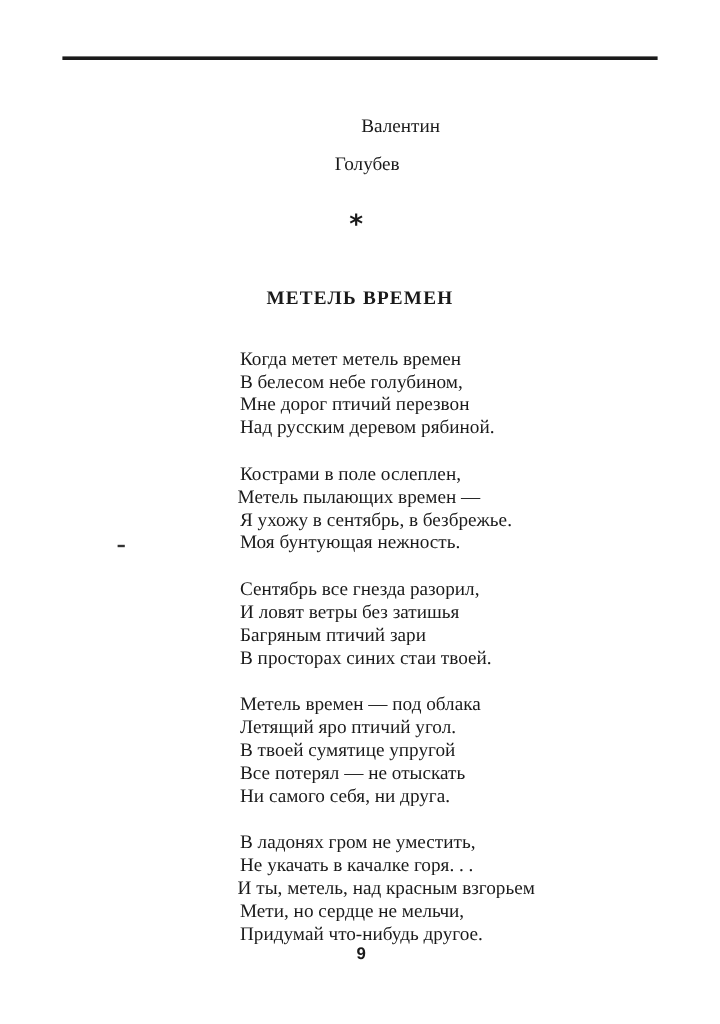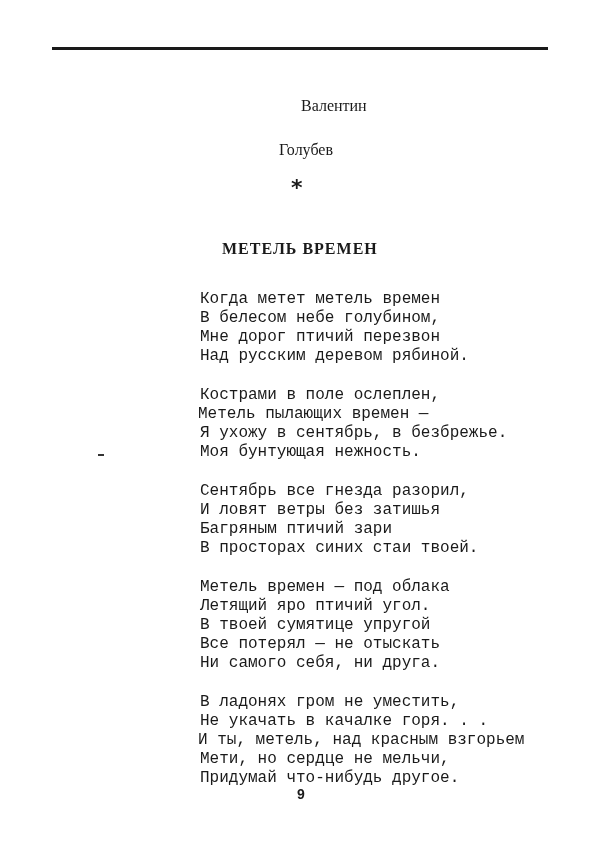--- a/index.html
+++ b/index.html
@@ -3,24 +3,24 @@
 <meta charset="utf-8">
 <style>
   html, body { margin: 0; padding: 0; }
   body {
     width: 600px; height: 853px; background: #ffffff; position: relative; overflow: hidden;
     font-family: "Liberation Serif", "DejaVu Serif", serif; color: #1a1a1a;
   }
   .rule { position: absolute; left: 52px; top: 47px; width: 496px; height: 3px; background: #1a1a1a; }
   .author { position: absolute; font-size: 16px; line-height: 28px; color: #1a1a1a; }
   .author.first { left: 301px; top: 92px; }
-  .author.last { left: 279px; top: 136px; }
+  .author.last { left: 279px; top: 124px; }
   .asterisk { position: absolute; left: 291px; top: 175px; font-family: "DejaVu Sans", sans-serif; font-size: 22px; font-weight: bold; }
   .title { position: absolute; left: 222px; top: 240px; font-size: 16px; font-weight: bold; letter-spacing: 1px; font-family: "Liberation Serif", serif; }
-  .poem { position: absolute; left: 200px; top: 290px; font-size: 16px; line-height: 19px; font-family: Liberation Mono, monospace; }
+  .poem { position: absolute; left: 200px; top: 290px; font-size: 16px; line-height: 19px; }
   .stanza { margin-bottom: 20px; }
   .line { white-space: nowrap; }
   .stanza .line.indent-neg { margin-left: -2px; }
   .margin-mark { position: absolute; left: 98px; top: 454px; width: 6px; height: 2px; background: #333; }
   .pagenum { position: absolute; left: 297px; top: 786px; font-family: "Liberation Sans", sans-serif; font-weight: bold; font-size: 14px; }
 </style>
 </head>
 <body>
 
 <div class="rule"></div>

